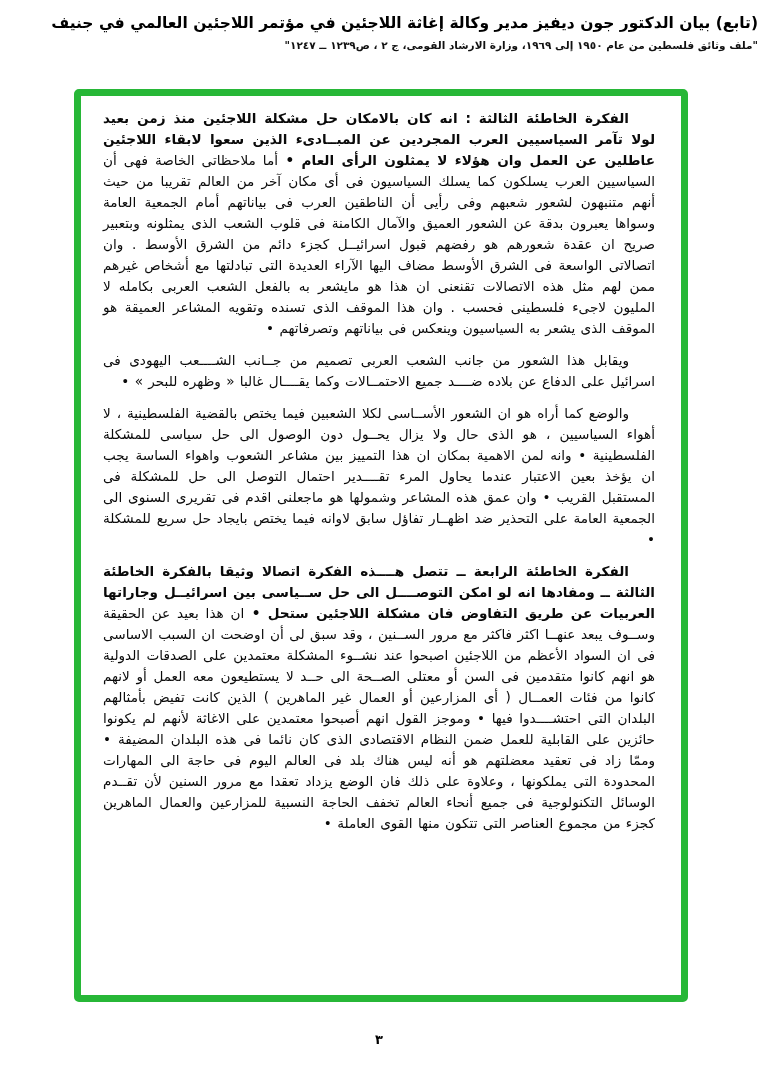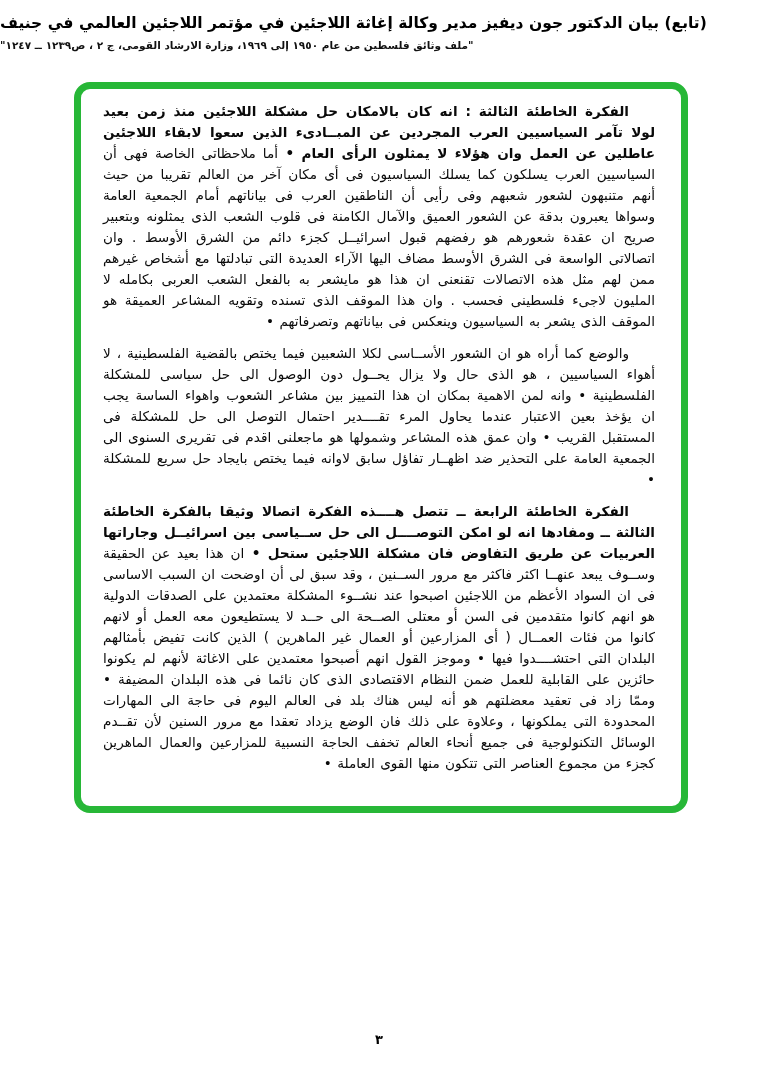--- a/index.html
+++ b/index.html
@@ -13,46 +13,46 @@
     position: relative;
     font-family: "DejaVu Sans", sans-serif;
     color: #0b0b0b;
     overflow: hidden;
   }
   .doc-header {
     position: absolute;
     top: 14px;
     left: 0;
     right: 0;
-    text-align: left;
+    text-align: right;
     direction: rtl;
   }
   .doc-title {
     font-size: 15.5px;
     font-weight: 700;
     color: #000000;
     letter-spacing: 0px;
     margin: 0;
   }
   .doc-source {
     margin: 7px auto 0;
     font-size: 10.5px;
     font-weight: 700;
     color: #111111;
     direction: rtl;
   }
   .content-box {
     position: absolute;
-    top: 82px;
+    top: 89px;
     left: 74px;
     width: 614px;
-    height: 731px;
+    height: 913px;
     box-sizing: border-box;
     border: 7px solid #27b737;
-    border-radius: 16px;
+    border-radius: 5px;
     background: #ffffff;
     padding: 12px 26px 0 22px;
     direction: rtl;
     overflow: hidden;
   }
   .para {
     margin: 0 0 11px 0;
     text-align: justify;
     text-indent: 26px;
     font-size: 13.6px;
@@ -78,18 +78,19 @@
 <body>
 
 <header class="doc-header">
   <div class="doc-title">(تابع) بيان الدكتور جون ديفيز مدير وكالة إغاثة اللاجئين في مؤتمر اللاجئين العالمي في جنيف</div>
   <div class="doc-source">"ملف وثائق فلسطين من عام ١٩٥٠ إلى ١٩٦٩، وزارة الارشاد القومى، ج ٢ ، ص١٢٣٩ ــ ١٢٤٧"</div>
 </header>
 
 <main class="content-box" style="border-color: rgb(39, 183, 55);">
   <div>
       <p class="para"><span class="seg bold">الفكرة الخاطئة الثالثة : انه كان بالامكان حل مشكلة اللاجئين منذ زمن بعيد لولا تآمر السياسيين العرب المجردين عن المبــادىء الذين سعوا لابقاء اللاجئين عاطلين عن العمل وان هؤلاء لا يمثلون الرأى العام • </span><span class="seg">أما ملاحظاتى الخاصة فهى أن السياسيين العرب يسلكون كما يسلك السياسيون فى أى مكان آخر من العالم تقريبا من حيث أنهم متنبهون لشعور شعبهم وفى رأيى أن الناطقين العرب فى بياناتهم أمام الجمعية العامة وسواها يعبرون بدقة عن الشعور العميق والآمال الكامنة فى قلوب الشعب الذى يمثلونه وبتعبير صريح ان عقدة شعورهم هو رفضهم قبول اسرائيــل كجزء دائم من الشرق الأوسط . وان اتصالاتى الواسعة فى الشرق الأوسط مضاف اليها الآراء العديدة التى تبادلتها مع أشخاص غيرهم ممن لهم مثل هذه الاتصالات تقنعنى ان هذا هو مايشعر به بالفعل الشعب العربى بكامله لا المليون لاجىء فلسطينى فحسب . وان هذا الموقف الذى تسنده وتقويه المشاعر العميقة هو الموقف الذى يشعر به السياسيون وينعكس فى بياناتهم وتصرفاتهم •</span></p>
+      <p class="para"><span class="seg">ويقابل هذا الشعور من جانب الشعب العربى تصميم من جــانب الشــــعب اليهودى فى اسرائيل على الدفاع عن بلاده ضــــد جميع الاحتمــالات وكما يقــــال غالبا « وظهره للبحر » •</span></p>
       <p class="para"><span class="seg">والوضع كما أراه هو ان الشعور الأســاسى لكلا الشعبين فيما يختص بالقضية الفلسطينية ، لا أهواء السياسيين ، هو الذى حال ولا يزال يحــول دون الوصول الى حل سياسى للمشكلة الفلسطينية • وانه لمن الاهمية بمكان ان هذا التمييز بين مشاعر الشعوب واهواء الساسة يجب ان يؤخذ بعين الاعتبار عندما يحاول المرء تقــــدير احتمال التوصل الى حل للمشكلة فى المستقبل القريب • وان عمق هذه المشاعر وشمولها هو ماجعلنى اقدم فى تقريرى السنوى الى الجمعية العامة على التحذير ضد اظهــار تفاؤل سابق لاوانه فيما يختص بايجاد حل سريع للمشكلة •</span></p>
       <p class="para"><span class="seg bold">الفكرة الخاطئة الرابعة ــ تتصل هــــذه الفكرة اتصالا وثيقا بالفكرة الخاطئة الثالثة ــ ومفادها انه لو امكن التوصــــل الى حل ســياسى بين اسرائيــل وجاراتها العربيات عن طريق التفاوض فان مشكلة اللاجئين ستحل • </span><span class="seg">ان هذا بعيد عن الحقيقة وســوف يبعد عنهــا اكثر فاكثر مع مرور الســنين ، وقد سبق لى أن اوضحت ان السبب الاساسى فى ان السواد الأعظم من اللاجئين اصبحوا عند نشــوء المشكلة معتمدين على الصدقات الدولية هو انهم كانوا متقدمين فى السن أو معتلى الصــحة الى حــد لا يستطيعون معه العمل أو لانهم كانوا من فئات العمــال ( أى المزارعين أو العمال غير الماهرين ) الذين كانت تفيض بأمثالهم البلدان التى احتشــــدوا فيها • وموجز القول انهم أصبحوا معتمدين على الاغاثة لأنهم لم يكونوا حائزين على القابلية للعمل ضمن النظام الاقتصادى الذى كان نائما فى هذه البلدان المضيفة • وممّا زاد فى تعقيد معضلتهم هو أنه ليس هناك بلد فى العالم اليوم فى حاجة الى المهارات المحدودة التى يملكونها ، وعلاوة على ذلك فان الوضع يزداد تعقدا مع مرور السنين لأن تقــدم الوسائل التكنولوجية فى جميع أنحاء العالم تخفف الحاجة النسبية للمزارعين والعمال الماهرين كجزء من مجموع العناصر التى تتكون منها القوى العاملة •</span></p>
     </div>
 </main>
 
 <div class="page-number">٣</div>
 
 </body></html>

